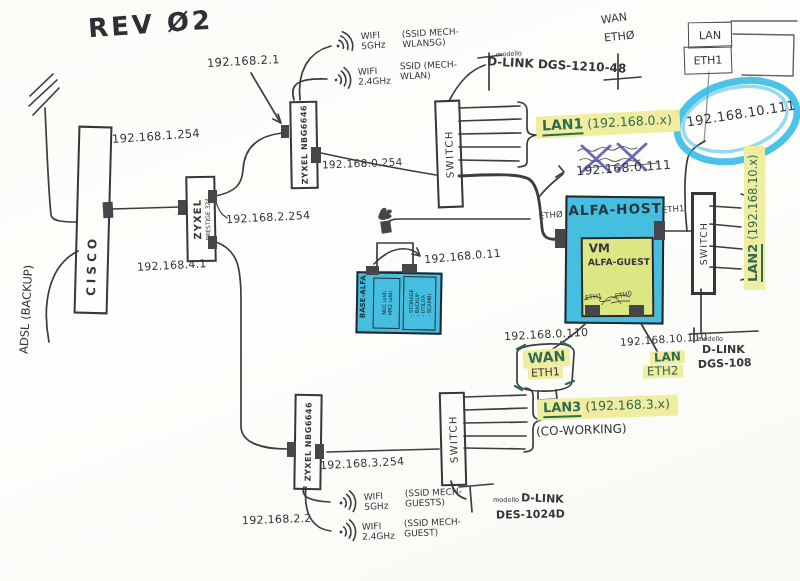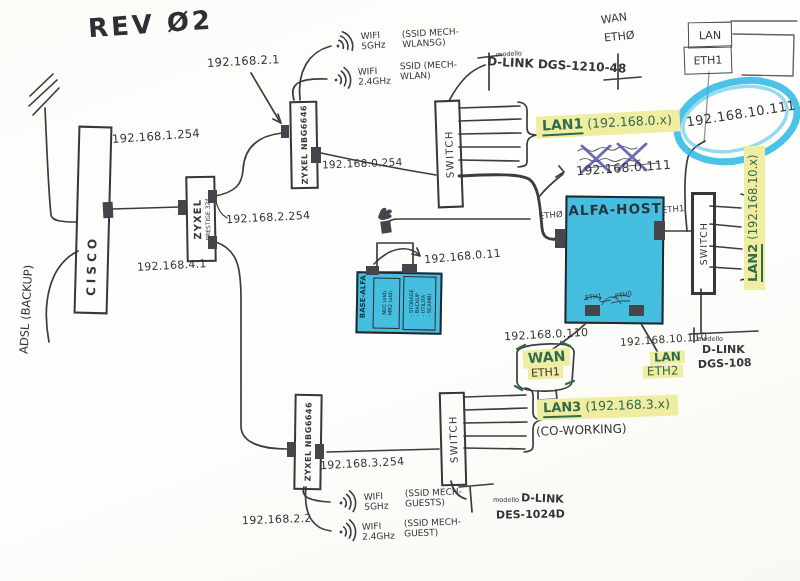--- a/index.html
+++ b/index.html
@@ -203,20 +203,24 @@
 </div>
 <div class="box" style="left:290px;top:101px;width:24px;height:84px;transform:rotate(-1deg);">
   <span class="vt bold" style="font-size:8px;letter-spacing:.5px;">ZYXEL NBG6646</span>
 </div>
 <div class="box" style="left:436px;top:100px;width:22px;height:104px;border-width:2.5px;transform:rotate(-2deg);">
   <span class="vt" style="font-size:10px;letter-spacing:1.5px;">SWITCH</span>
 </div>
 <div class="box cyanfill" style="left:565px;top:196px;width:95px;height:124px;border-width:2.5px;border-color:#26262c;transform:rotate(.5deg);align-items:flex-start;">
   <span class="bold" style="font-size:13.5px;letter-spacing:1px;margin-top:3px;color:#27353d;transform:rotate(-2deg);">ALFA-HOST</span>
 </div>
+<div class="box" style="left:581px;top:237px;width:69px;height:76px;background:#dce783;border-width:2.5px;border-color:#26262c;transform:rotate(-.5deg);align-items:flex-start;justify-content:flex-start;">
+  <span style="position:absolute;left:6px;top:2px;font-size:12px;" class="bold">VM</span>
+  <span style="position:absolute;left:5px;top:18px;font-size:9px;" class="bold">ALFA-GUEST</span>
+</div>
 <span class="lbl" style="left:585px;top:294px;font-size:6.5px;transform:rotate(-6deg);z-index:4;">ETH1</span>
 <span class="lbl" style="left:615px;top:292px;font-size:6.5px;transform:rotate(-12deg);z-index:4;">ETH0</span>
 
 <div class="box cyanfill" style="left:356px;top:272px;width:82px;height:58px;border-width:2px;border-color:#26262c;transform:rotate(1deg);">
   <span class="vt bold" style="position:absolute;left:1px;top:2px;font-size:7px;color:#16303c;">BASE-ALFA</span>
   <div style="position:absolute;left:15px;top:4px;width:25px;height:49px;border:1.5px solid #2c2c33;display:flex;align-items:center;justify-content:center;">
     <span class="vt pre" style="font-size:5px;color:#12222b;">NUC (old)
 MR2 (old)</span>
   </div>
   <div style="position:absolute;left:45px;top:2px;width:31px;height:52px;border:1.5px solid #2c2c33;display:flex;align-items:center;justify-content:center;">

